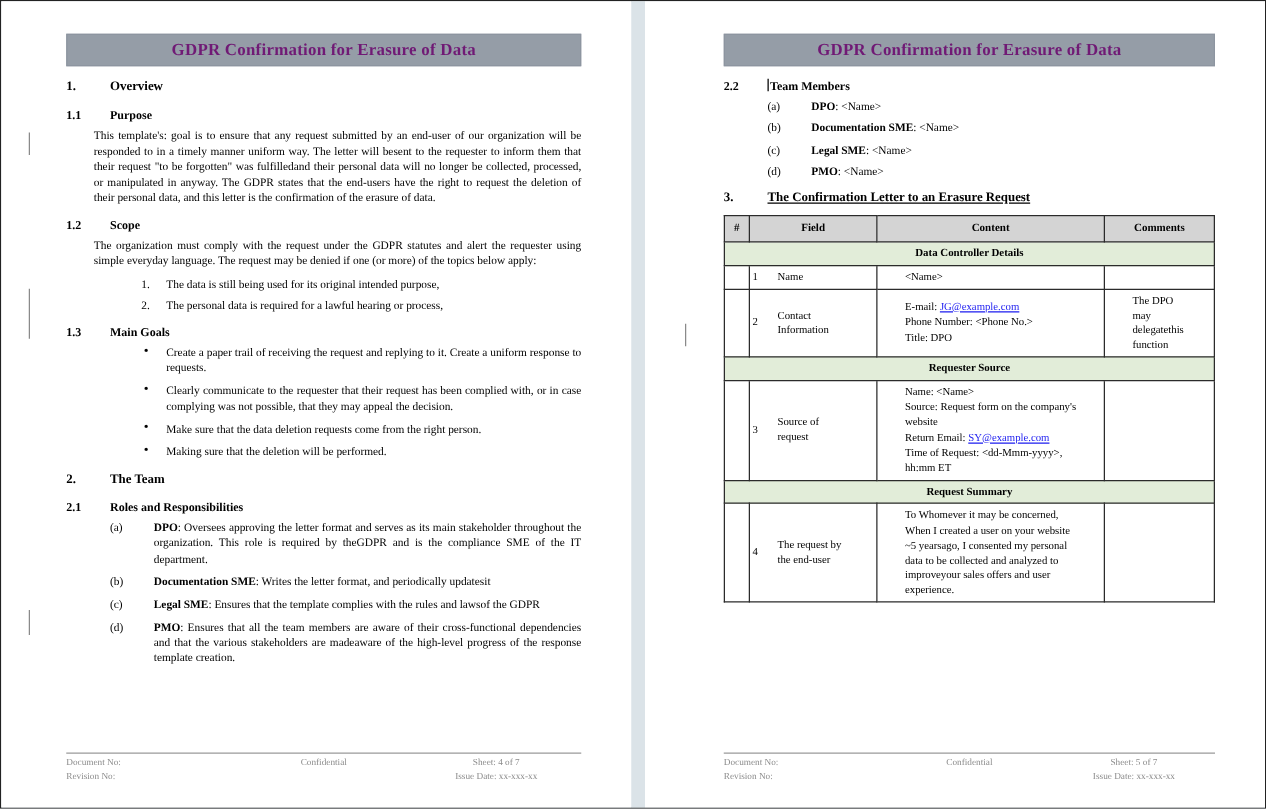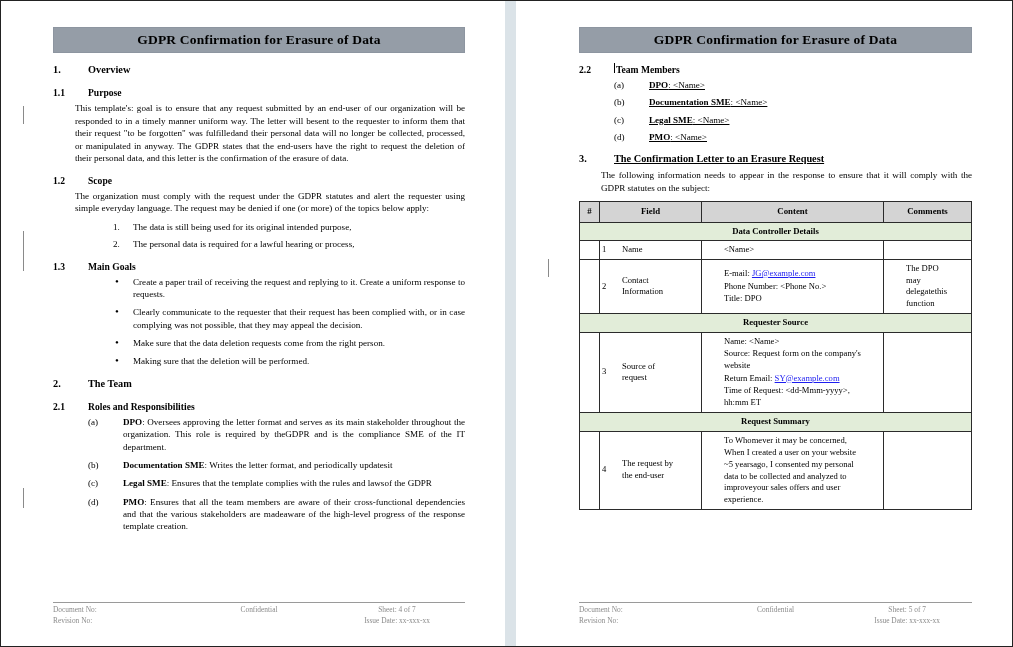--- a/index.html
+++ b/index.html
@@ -52,21 +52,21 @@
     right: 0;
     height: 26px;
     background: #959da7;
     border: 1px solid #8d95a0;
     box-sizing: border-box;
     display: flex;
     align-items: center;
     justify-content: center;
   }
   .banner-title {
-    color: #000000;
+    color: #701a75;
     font-weight: bold;
     font-size: 13.5px;
     letter-spacing: .2px;
     white-space: nowrap;
   }
 
   
   .content {
     position: absolute;
     top: 62px;
@@ -118,21 +118,21 @@
   
   .alist { margin: 0 0 0 35px; padding: 0; list-style: none; }
   .alist li {
     display: flex;
     margin-bottom: 6px;
   }
   .alist li .mk { width: 35px; flex: none; }
   .alist li .tx { flex: 1; text-align: justify; }
   .alist li .tx b { font-weight: bold; }
   .alist.tight li { margin-bottom: 5px; }
-  .alist.tight li .tx { text-align: left; text-decoration: underline; }
+  .alist.tight li .tx { text-align: left; }
 
   .uline { text-decoration: underline; }
 
   
   .chgbar {
     position: absolute;
     width: 1px;
     background: #8a8a8a;
   }
 
@@ -360,21 +360,20 @@
             <li>
               <span class="mk">(d)</span>
               <span class="tx"><b>PMO</b>: &lt;Name&gt;</span>
             </li>
           </ul>
 
         <div class="h1">
           <span class="num">3.</span>
           <span class="uline">The Confirmation Letter to an Erasure Request</span>
         </div>
-        <p class="para last">The following information needs to appear in the response to ensure that it will comply with the GDPR statutes on the subject:</p>
 
         <table class="doc">
           <colgroup>
             <col class="col-num">
             <col class="col-field">
             <col class="col-content">
             <col class="col-comments">
           </colgroup>
           <thead>
             <tr id="table-head-row">

